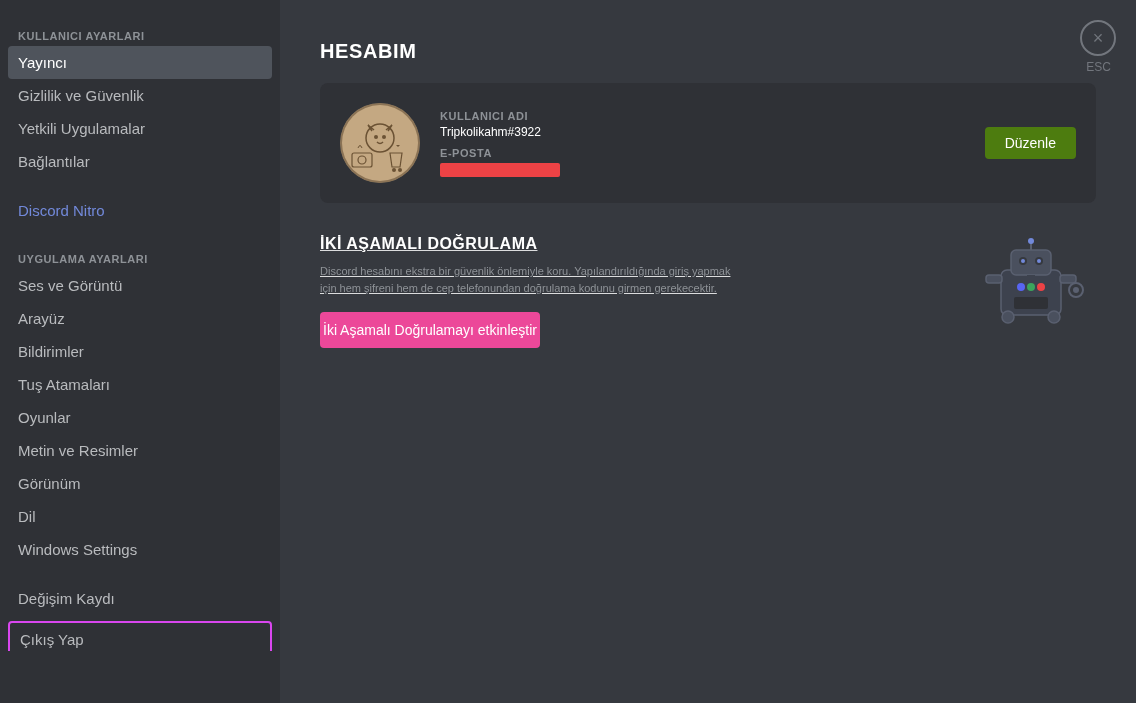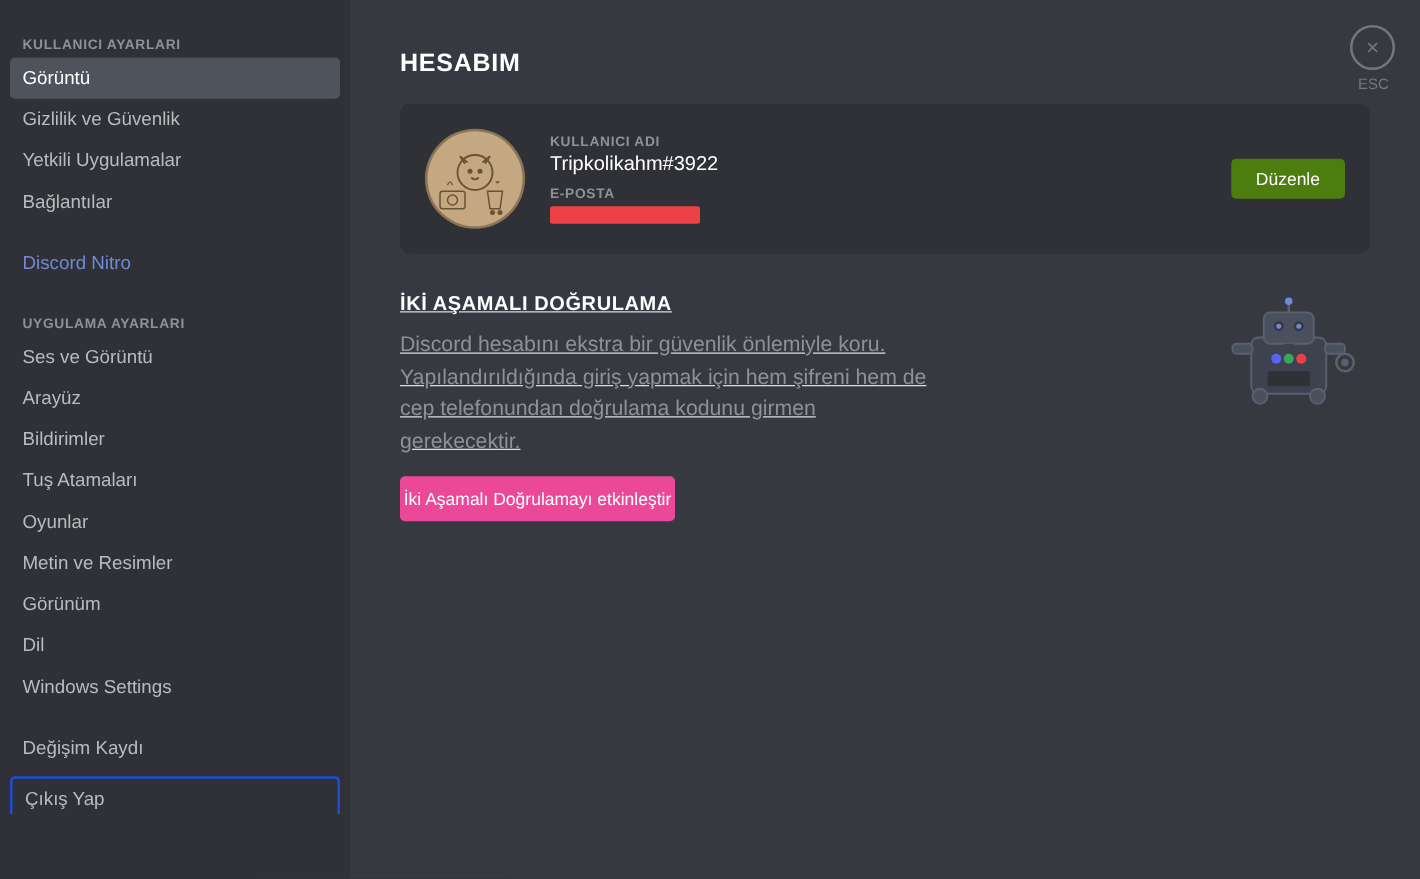--- a/index.html
+++ b/index.html
@@ -50,21 +50,21 @@
       background: #4f545c;
       color: #fff;
     }
 
     .sidebar-item.nitro {
       color: #7289da;
     }
 
     .sidebar-item.logout {
       color: #b9bbbe;
-      border: 2px solid #1d4ed8;
+      border: 2px solid #d946ef;
       border-radius: 4px;
     }
 
     .sidebar-divider {
       height: 1px;
       background: #3e4147;
       margin: 8px 10px;
     }
 
     .sidebar-social {
@@ -134,21 +134,21 @@
       letter-spacing: 0.05em;
       margin-bottom: 3px;
       margin-top: 8px;
     }
 
     .field-label:first-child {
       margin-top: 0;
     }
 
     .field-value {
-      font-size: 16px;
+      font-size: 12px;
       color: #fff;
     }
 
     .email-redacted {
       width: 120px;
       height: 14px;
       background: #ed4245;
       border-radius: 2px;
       margin-top: 4px;
     }
@@ -184,21 +184,21 @@
     .twofa-title {
       font-size: 16px;
       font-weight: 700;
       color: #fff;
       text-transform: uppercase;
       letter-spacing: 0.03em;
       margin-bottom: 10px;
     }
 
     .twofa-description {
-      font-size: 17px;
+      font-size: 11px;
       color: #8e9297;
       line-height: 1.5;
       margin-bottom: 16px;
       max-width: 430px;
     }
 
     .twofa-button {
       background: #ec4899;
       color: #fff;
       border: none;
@@ -246,21 +246,21 @@
       text-align: center;
     }
   </style>
 </head>
 <body>
 
 <nav class="sidebar">
   <div class="sidebar-section-label">KULLANICI AYARLARI</div>
 
   <div class="sidebar-item active">
-    <span>Görüntü</span>
+    <span>Yayıncı</span>
   </div>
   <div class="sidebar-item">
     <span>Gizlilik ve Güvenlik</span>
   </div>
   <div class="sidebar-item">
     <span>Yetkili Uygulamalar</span>
   </div>
   <div class="sidebar-item">
     <span>Bağlantılar</span>
   </div>

